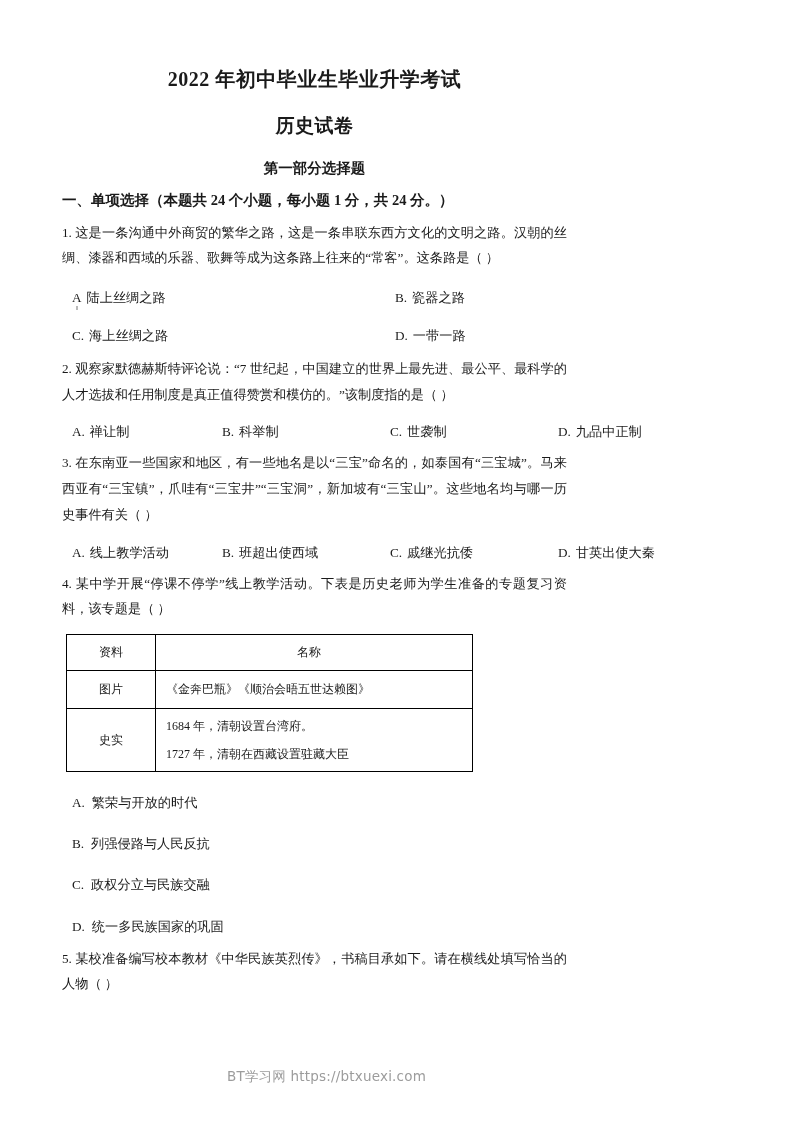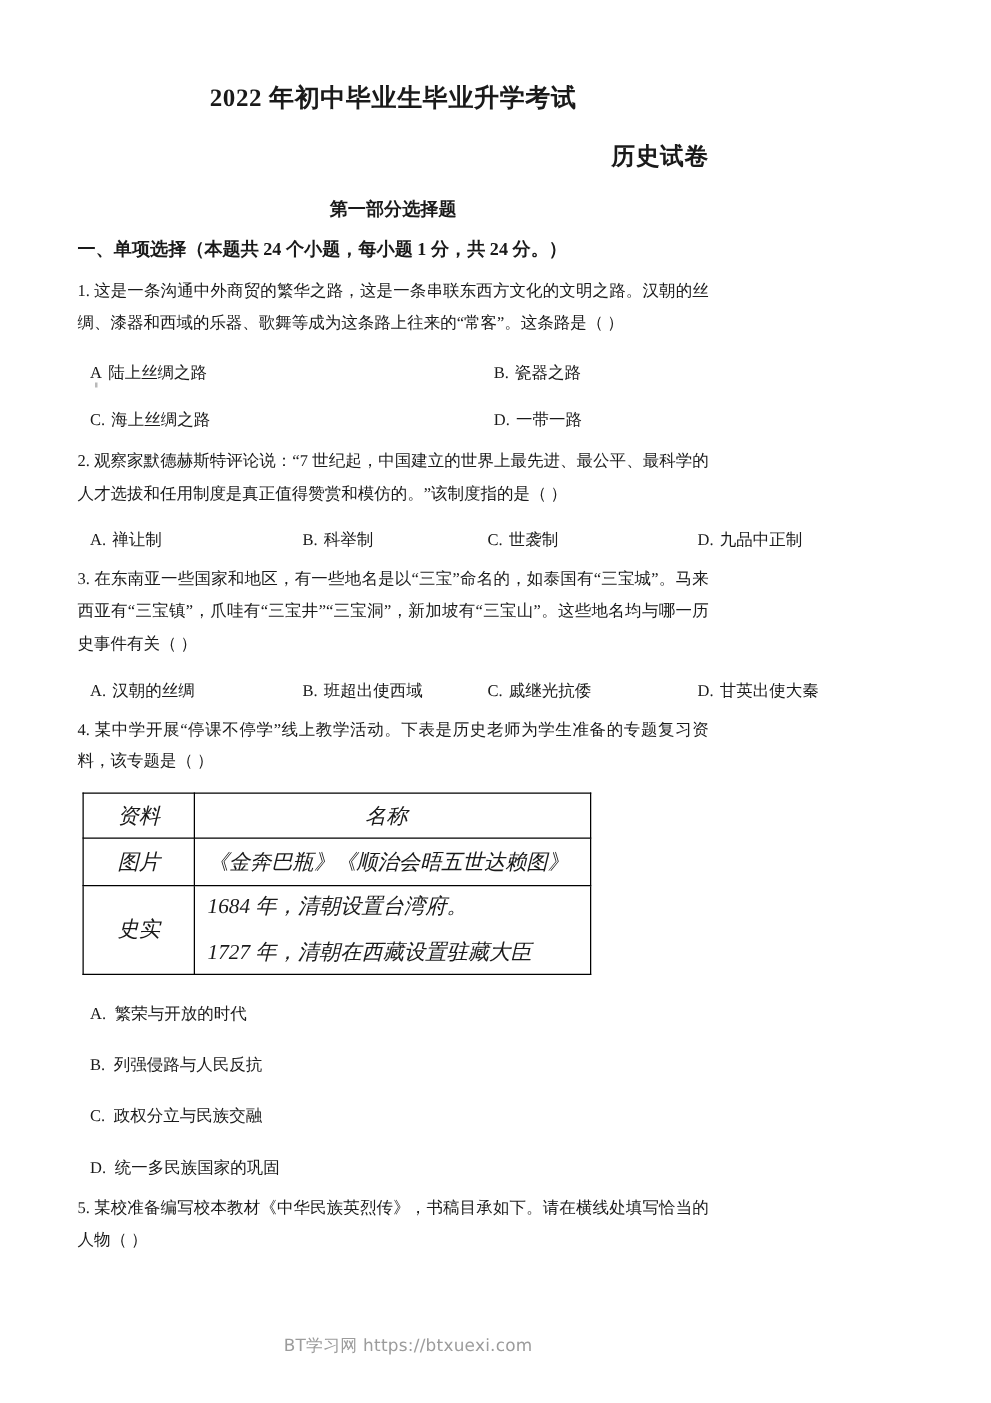--- a/index.html
+++ b/index.html
@@ -27,21 +27,21 @@
   .doc-title {
     text-align: center;
     font-size: 20px;
     font-weight: bold;
     letter-spacing: 0.5px;
     margin: 0;
     padding-top: 66px;
     line-height: 1.3;
   }
   .doc-subtitle {
-    text-align: right;
+    text-align: center;
     font-size: 19px;
     font-weight: bold;
     letter-spacing: 0.5px;
     margin: 0;
     padding-top: 22px;
     line-height: 1.3;
   }
   .part-title {
     text-align: center;
     font-size: 14.5px;
@@ -84,21 +84,21 @@
     white-space: nowrap;
   }
   .opt .lbl { margin-right: 5px; }
 
   
   .c2a { left: 10px; }
   .c2b { left: 333px; }
 
   
   .c4a { left: 10px; }
-  .c4b { left: 180px; }
+  .c4b { left: 160px; }
   .c4c { left: 328px; }
   .c4d { left: 496px; font-family: Liberation Serif, serif; }
 
   
   .opt-stack {
     font-size: 13.2px;
     line-height: 1.6;
     margin: 0;
     padding-left: 10px;
     padding-top: 20px;
@@ -118,22 +118,21 @@
 
   
   .tbl-wrap {
     padding-top: 12px;
     padding-left: 4px;
   }
   table.data-table {
     border-collapse: collapse;
     width: 407px;
     table-layout: fixed;
-    font-size: 17px;
-    font-style: italic;
+    font-size: 12px;
   }
   table.data-table td {
     border: 1px solid #000000;
     padding: 0 10px;
     vertical-align: middle;
     line-height: 1.9;
   }
   td.col-kind {
     width: 68px;
     text-align: center;
@@ -209,21 +208,21 @@
     </span>
     <span class="opt c4d">
       <span class="lbl">D.</span><span>九品中正制</span>
     </span>
   </div>
 
   <p class="question q-tight">3. 在东南亚一些国家和地区，有一些地名是以“三宝”命名的，如泰国有“三宝城”。马来西亚有“三宝镇”，爪哇有“三宝井”“三宝洞”，新加坡有“三宝山”。这些地名均与哪一历史事件有关（    ）</p>
 
   <div class="opt-row">
     <span class="opt c4a">
-      <span class="lbl">A.</span><span>汉朝的丝绸</span>
+      <span class="lbl">A.</span><span>线上教学活动</span>
     </span>
     <span class="opt c4b">
       <span class="lbl">B.</span><span>班超出使西域</span>
     </span>
     <span class="opt c4c">
       <span class="lbl">C.</span><span>戚继光抗倭</span>
     </span>
     <span class="opt c4d">
       <span class="lbl">D.</span><span>甘英出使大秦</span>
     </span>

